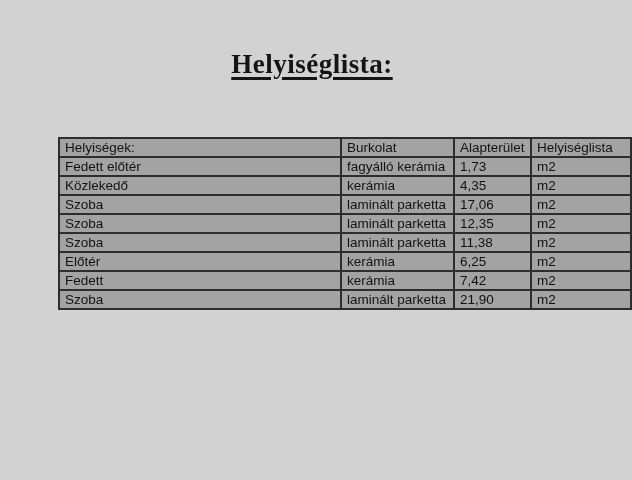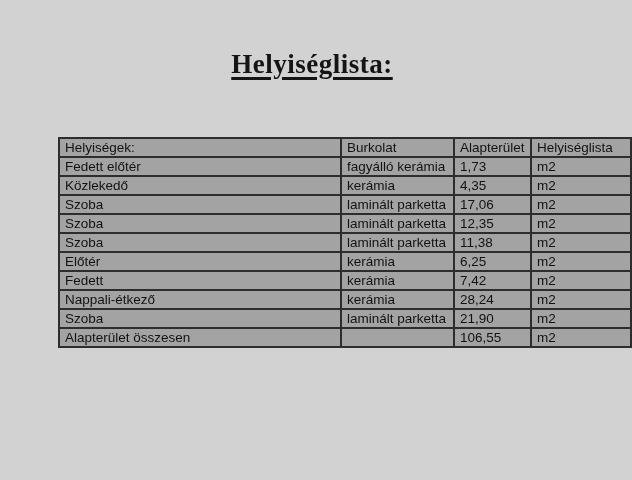--- a/index.html
+++ b/index.html
@@ -123,31 +123,19 @@
       <td class="num">6,25</td>
       <td>m2</td>
     </tr>
     <tr>
       <td>Fedett</td>
       <td>kerámia</td>
       <td class="num">7,42</td>
       <td>m2</td>
     </tr>
     <tr>
-      <td>Nappali-étkező</td>
-      <td>kerámia</td>
-      <td class="num">28,24</td>
-      <td>m2</td>
-    </tr>
-    <tr>
       <td>Szoba</td>
       <td>laminált parketta</td>
       <td class="num">21,90</td>
-      <td>m2</td>
-    </tr>
-    <tr>
-      <td>Alapterület összesen</td>
-      <td></td>
-      <td class="num">106,55</td>
       <td>m2</td>
     </tr>
   </tbody>
 </table>
 
 </body></html>

